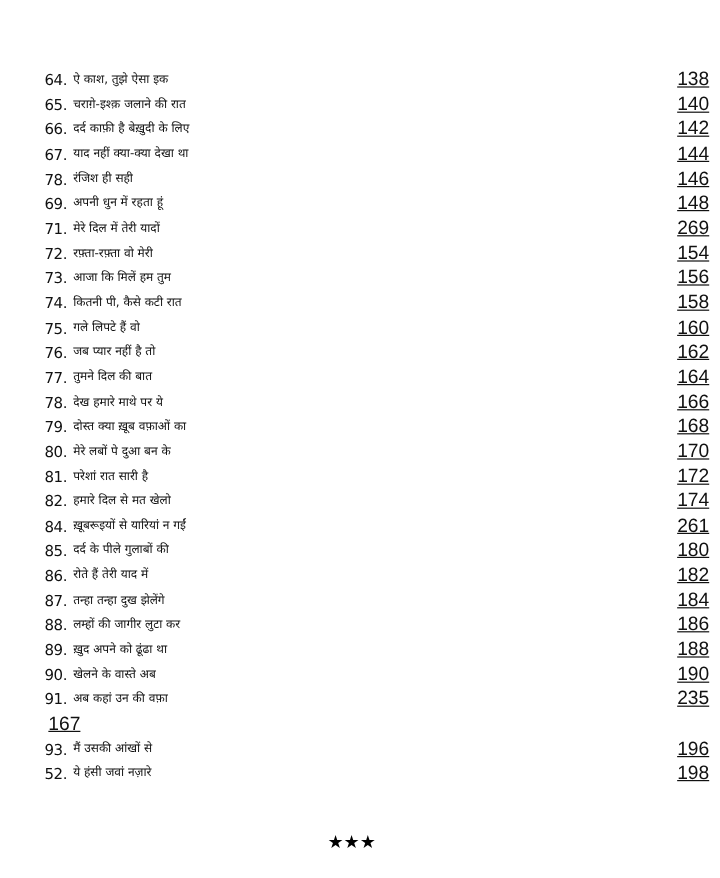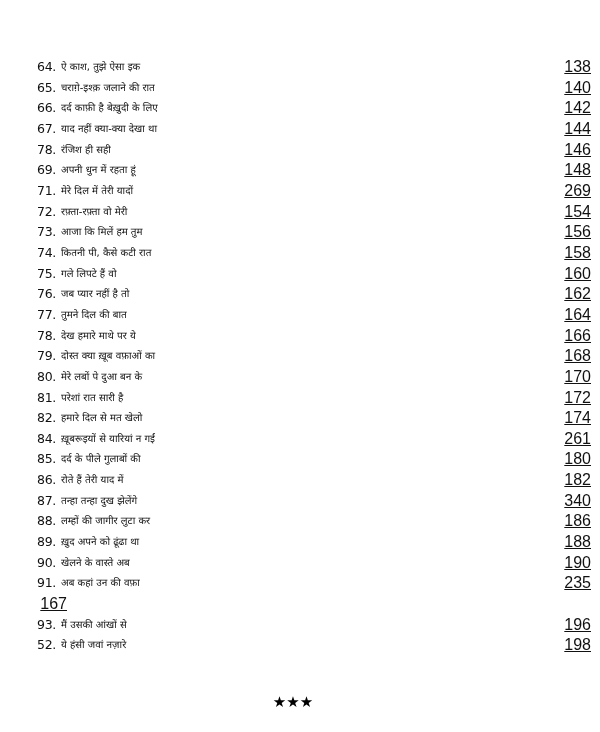--- a/index.html
+++ b/index.html
@@ -215,21 +215,21 @@
         <span class="toc-num">86.</span>
         <span class="toc-title">रोते हैं तेरी याद में</span>
       </span>
       <span class="toc-page">182</span>
     </li>
     <li class="toc-row">
       <span class="toc-entry">
         <span class="toc-num">87.</span>
         <span class="toc-title">तन्हा तन्हा दुख झेलेंगे</span>
       </span>
-      <span class="toc-page">340</span>
+      <span class="toc-page">184</span>
     </li>
     <li class="toc-row">
       <span class="toc-entry">
         <span class="toc-num">88.</span>
         <span class="toc-title">लम्हों की जागीर लुटा कर</span>
       </span>
       <span class="toc-page">186</span>
     </li>
     <li class="toc-row">
       <span class="toc-entry">

